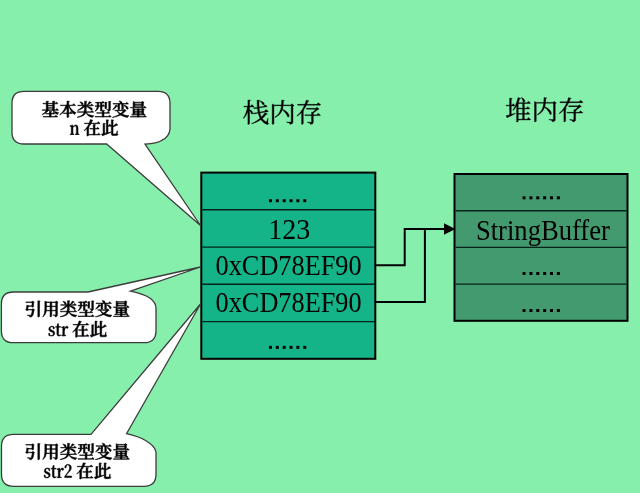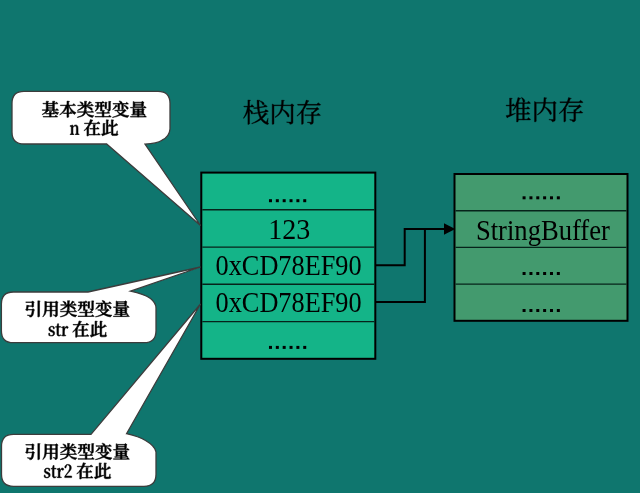--- a/index.html
+++ b/index.html
@@ -1,14 +1,14 @@
 <!DOCTYPE html>
 <html><head><meta charset="utf-8"><style>
 html,body{margin:0;padding:0;background:#fff;}
-#c{position:relative;width:640px;height:493px;overflow:hidden;background:#0f766e;}
+#c{position:relative;width:640px;height:493px;overflow:hidden;background:#86efac;}
 svg{position:absolute;left:0;top:0;}
 </style></head><body>
 <div id="c">
 <svg width="640" height="493" viewBox="0 0 640 493">
 <defs>
         <path id="t6808" d="M257 483Q312 456 340 428Q369 399 377 374Q386 349 380 332Q374 315 359 310Q344 306 326 320Q322 345 308 374Q295 402 278 429Q261 457 245 477ZM294 832Q293 821 285 813Q278 806 258 803V-55Q258 -59 251 -65Q243 -71 232 -76Q221 -80 209 -80H196V842ZM252 590Q226 462 174 349Q122 236 39 144L25 158Q67 220 97 293Q128 366 150 446Q172 525 185 606H252ZM346 667Q346 667 354 660Q363 652 375 642Q388 631 402 618Q416 606 427 594Q424 578 402 578H49L41 607H301ZM934 313Q929 305 920 303Q910 300 892 304Q822 211 738 142Q654 73 556 25Q459 -23 347 -58L339 -40Q441 3 531 58Q621 113 699 188Q776 263 839 365ZM868 480Q868 480 878 475Q888 469 903 460Q919 451 936 441Q953 432 967 423Q967 415 960 409Q953 404 944 402L412 317L399 344L828 414ZM829 666Q829 666 839 660Q849 654 864 646Q879 637 896 626Q913 616 927 606Q925 589 904 586L420 519L408 547L788 600ZM656 808Q708 797 740 780Q772 762 788 743Q805 724 808 706Q811 689 804 677Q797 665 784 662Q770 659 753 668Q745 690 728 715Q710 739 688 762Q666 784 646 800ZM648 826Q647 816 639 809Q632 802 613 799Q612 670 621 550Q630 429 657 326Q685 223 736 145Q787 68 869 24Q884 16 891 17Q898 18 904 32Q911 45 918 64Q926 83 934 105Q942 128 948 149L961 147L944 -3Q969 -29 973 -42Q978 -55 972 -64Q964 -76 949 -79Q935 -81 916 -77Q898 -73 878 -63Q858 -53 839 -42Q748 10 689 96Q631 182 599 296Q568 410 555 547Q543 684 543 838Z"></path>
         <path id="t5185" d="M485 502Q568 464 622 424Q675 384 705 347Q734 309 745 278Q756 247 751 227Q746 207 731 202Q715 196 695 210Q685 246 661 284Q637 323 606 361Q575 399 540 433Q506 467 474 492ZM830 657H820L855 699L939 634Q934 630 922 624Q911 618 896 615V23Q896 -3 889 -24Q882 -44 858 -58Q834 -71 783 -76Q780 -60 774 -47Q769 -34 757 -26Q743 -18 720 -11Q697 -5 659 1V16Q659 16 677 15Q696 13 722 12Q748 10 771 9Q794 7 804 7Q819 7 824 13Q830 18 830 30ZM113 657V691L186 657H860V628H179V-50Q179 -55 171 -60Q163 -66 151 -71Q139 -76 125 -76H113ZM471 837 573 827Q571 817 563 809Q554 802 537 800Q534 719 528 646Q522 574 506 509Q489 444 457 386Q424 328 369 276Q313 225 229 180L216 198Q304 258 355 326Q405 394 430 472Q454 551 461 641Q469 732 471 837Z"></path>
         <path id="t5b58" d="M317 440Q315 434 307 429Q300 424 287 422V-43Q287 -47 279 -55Q271 -63 260 -70Q248 -77 233 -77H222V430L249 467ZM699 371Q694 350 664 347V17Q664 -10 657 -30Q650 -49 627 -61Q605 -74 557 -78Q555 -63 550 -51Q545 -40 534 -32Q522 -24 501 -18Q480 -11 445 -7V9Q445 9 462 8Q478 7 502 5Q525 3 546 2Q567 1 574 1Q588 1 593 6Q598 10 598 21V382ZM766 526 809 567 884 496Q878 490 868 489Q858 487 842 486Q818 465 783 440Q748 415 710 393Q673 371 640 354L628 363Q652 384 681 414Q710 443 737 473Q763 503 778 526ZM797 526V496H410L401 526ZM503 807Q500 798 491 794Q483 789 463 790Q438 720 402 644Q366 568 315 493Q265 419 200 352Q136 285 55 233L44 245Q113 302 170 374Q227 445 271 524Q315 603 347 684Q379 765 398 839ZM847 341Q847 341 856 334Q865 328 878 316Q892 305 907 293Q922 280 934 268Q931 252 908 252H350L342 282H799ZM848 739Q848 739 857 732Q867 725 881 714Q896 702 912 689Q929 676 941 663Q937 647 915 647H79L70 677H798Z"></path>
         <path id="t5806" d="M623 845Q670 823 697 799Q725 775 736 751Q747 727 746 707Q745 687 735 675Q725 662 710 662Q695 661 680 676Q680 703 670 733Q660 763 644 790Q628 818 611 838ZM595 806Q591 797 583 793Q576 789 556 790Q535 725 500 647Q466 569 418 493Q371 416 310 355L297 366Q333 416 363 476Q393 536 417 600Q442 663 460 724Q478 785 489 838ZM500 -58Q500 -61 486 -70Q472 -79 448 -79H438V609L467 664L512 645H500ZM728 645V5H666V645ZM884 83Q884 83 892 76Q900 69 913 59Q926 48 940 35Q955 23 966 12Q963 -4 941 -4H464V25H837ZM855 296Q855 296 863 289Q872 282 884 271Q896 261 910 249Q925 236 936 225Q932 209 909 209H475V239H811ZM855 496Q855 496 863 490Q872 483 884 472Q896 462 910 450Q925 437 936 426Q932 410 909 410H475V440H811ZM881 702Q881 702 889 695Q898 688 910 678Q923 667 937 655Q952 642 963 631Q960 615 938 615H469V645H836ZM39 156Q70 162 125 176Q180 191 250 210Q320 230 394 250L397 237Q348 210 275 175Q202 139 105 94Q100 76 84 69ZM274 808Q273 798 265 790Q257 783 237 781V175L174 155V819ZM304 609Q304 609 317 598Q329 586 347 570Q366 554 380 539Q376 523 354 523H48L40 552H263Z"></path>
         <path id="c57fa" d="M77 720H787L840 790Q840 790 850 782Q860 774 875 762Q890 749 907 734Q923 720 937 707Q933 691 910 691H85ZM240 142H615L667 208Q667 208 676 200Q686 193 701 181Q715 169 732 155Q748 141 761 129Q757 113 734 113H248ZM87 -31H747L808 46Q808 46 820 38Q831 29 848 15Q866 2 885 -14Q905 -30 921 -43Q917 -59 893 -59H95ZM36 349H811L867 424Q867 424 877 415Q887 407 903 394Q919 380 936 365Q953 350 968 336Q964 320 940 320H44ZM311 597H695V568H311ZM311 474H695V445H311ZM270 843 403 831Q401 821 393 814Q385 806 366 803V336H270ZM449 271 581 259Q580 249 572 243Q565 236 547 233V-40H449ZM634 843 769 831Q768 821 760 813Q752 806 732 803V336H634ZM288 349H403V333Q350 245 256 181Q162 116 41 74L32 89Q118 137 184 205Q250 273 288 349ZM642 348Q666 316 705 291Q744 265 791 246Q837 227 886 215Q935 202 979 196L977 182Q949 163 934 139Q918 114 914 83Q856 106 801 145Q747 183 702 232Q657 281 626 335Z"></path>

